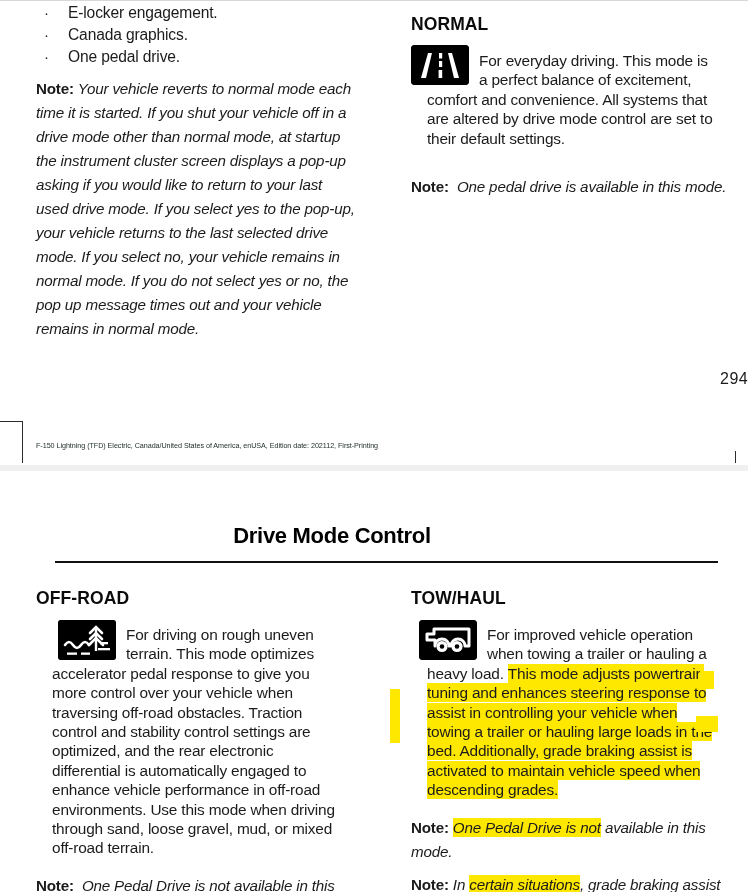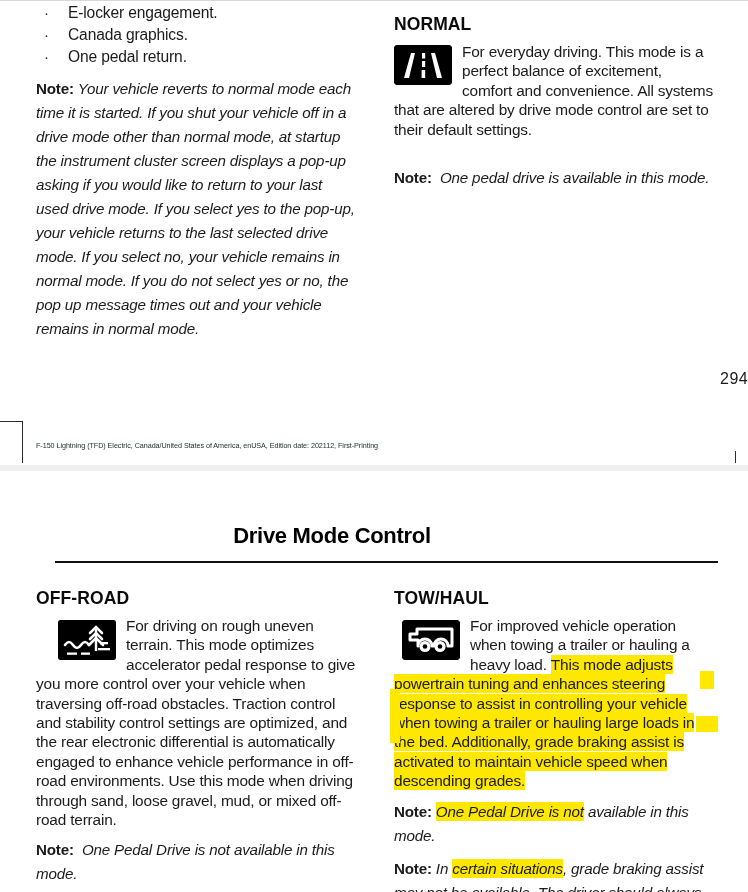--- a/index.html
+++ b/index.html
@@ -44,29 +44,29 @@
     position: absolute;
     background: #2b2b2b;
   }
 
   
   .col {
     position: absolute;
     width: 320px;
   }
   .col-left  { left: 36px; }
-  .col-right { left: 394px; }
+  .col-right { left: 411px; }
 
   
   .body-text {
     font-size: 15.4px;
     line-height: 19.4px;
     letter-spacing: -0.18px;
     color: #1b1b1b;
-    margin: 0;
+    margin: 16px;
     text-align: left;
   }
   .note {
     font-size: 15.2px;
     line-height: 24px;
     letter-spacing: -0.18px;
     font-style: italic;
     color: #1b1b1b;
     margin: 0;
   }
@@ -173,21 +173,21 @@
         <li>
           <span class="bullet-dot">·</span>
           <span>E-locker engagement.</span>
         </li>
         <li>
           <span class="bullet-dot">·</span>
           <span>Canada graphics.</span>
         </li>
         <li>
           <span class="bullet-dot">·</span>
-          <span>One pedal return.</span>
+          <span>One pedal drive.</span>
         </li>
       </ul>
 
       <p class="note" style="margin-top:9px;">
         <span class="note-label">Note:</span><span>&nbsp;</span><span>Your vehicle reverts to normal mode each time it is started. If you shut your vehicle off in a drive mode other than normal mode, at startup the instrument cluster screen displays a pop-up asking if you would like to return to your last used drive mode. If you select yes to the pop-up, your vehicle returns to the last selected drive mode. If you select no, your vehicle remains in normal mode. If you do not select yes or no, the pop up message times out and your vehicle remains in normal mode.</span>
       </p>
     </div>
 
     <div class="col col-right" style="top:14px;">
 

